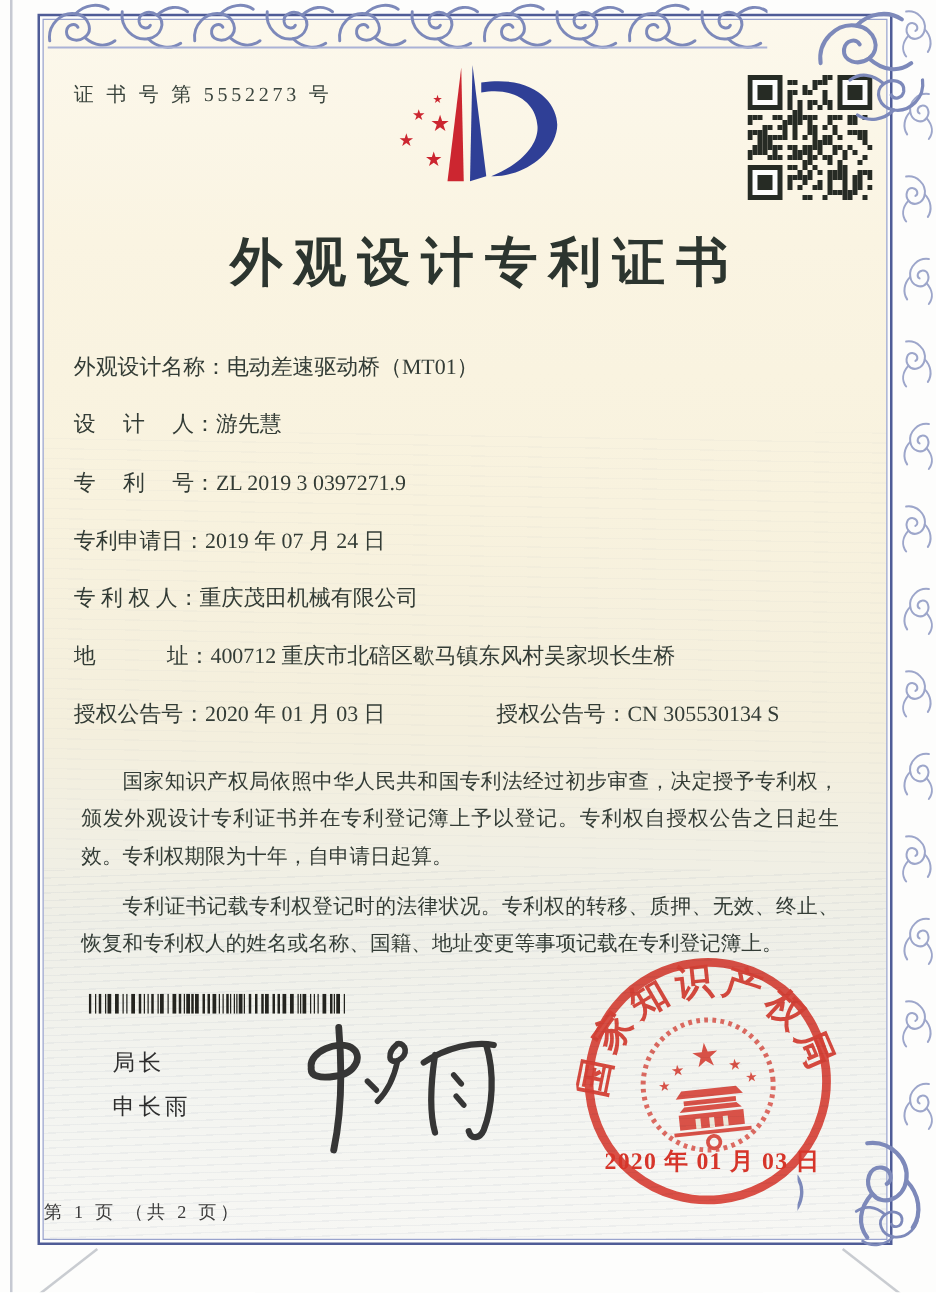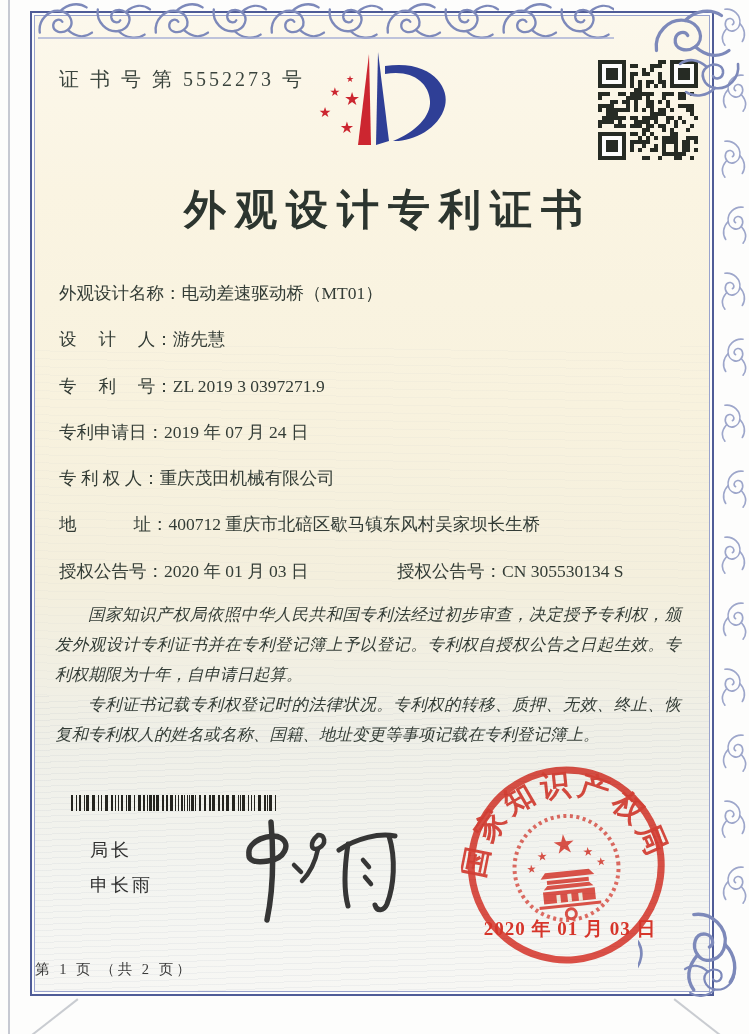--- a/index.html
+++ b/index.html
@@ -11,35 +11,35 @@
   .panel-outer{position:absolute;left:30px;top:11px;width:680px;height:981px;
                border:2px solid #4f5c97;z-index:1;}
   .panel{position:absolute;inset:2px;border:1px solid #99a3cd;
          background:linear-gradient(180deg,#fcf8ec 0%,#faf4e2 18%,#f8f2de 40%,
             #f4efdd 58%,#efefe7 74%,#f3f4f0 88%,#f7f7f4 100%);}
   .waves{position:absolute;left:0;right:0;top:680px;bottom:0;z-index:1;pointer-events:none;
          background:repeating-linear-gradient(178deg,rgba(120,134,160,.08) 0 1px,transparent 1px 6px);}
   .waves2{position:absolute;left:0;right:0;top:330px;height:350px;z-index:1;pointer-events:none;
          background:repeating-linear-gradient(181deg,rgba(150,160,180,.05) 0 1px,transparent 1px 8px);}
 
-  .cert-no{position:absolute;left:24px;top:50px;font-size:20px;letter-spacing:3px;color:#3a443d;z-index:2;}
+  .cert-no{position:absolute;left:24px;top:50px;font-size:16px;letter-spacing:3px;color:#3a443d;z-index:2;}
   .logo{position:absolute;left:262px;top:28px;z-index:2;}
   .qr{position:absolute;left:563px;top:44px;z-index:2;}
   .title{position:absolute;left:0;top:166px;width:100%;text-align:center;font-size:42px;
          font-weight:bold;letter-spacing:9px;color:#2c352f;z-index:2;padding-left:16px;}
 
   .fields{position:absolute;left:24px;top:254px;right:26px;z-index:2;}
   .frow{height:46.3px;line-height:46.3px;font-size:17.5px;color:#333c36;white-space:nowrap;}
   .frow .lbl{display:inline-block;}
   .grant2{position:absolute;left:338px;top:0;}
   .frow-grant{position:relative;}
 
   .paras{position:absolute;left:20px;right:28px;top:584px;z-index:2;
          font-size:16.5px;line-height:1.82;text-align:justify;color:#333c36;}
-  .paras p{margin:0;text-indent:2em;font-style:italic;}
+  .paras p{margin:10px;text-indent:2em;}
 
   .barcode{position:absolute;left:36px;top:779px;z-index:2;}
 
   .signer{position:absolute;left:55px;top:822px;z-index:2;font-size:18px;color:#2e2e2e;letter-spacing:3px;}
   .signer div{margin-bottom:11px;}
   .sig{position:absolute;left:182px;top:798px;z-index:3;}
 
   .seal{position:absolute;left:426px;top:742px;z-index:3;transform:rotate(-6deg);opacity:.93;
         mix-blend-mode:multiply;}
   .seal-date{position:absolute;left:432px;top:900px;width:206px;text-align:center;z-index:4;

